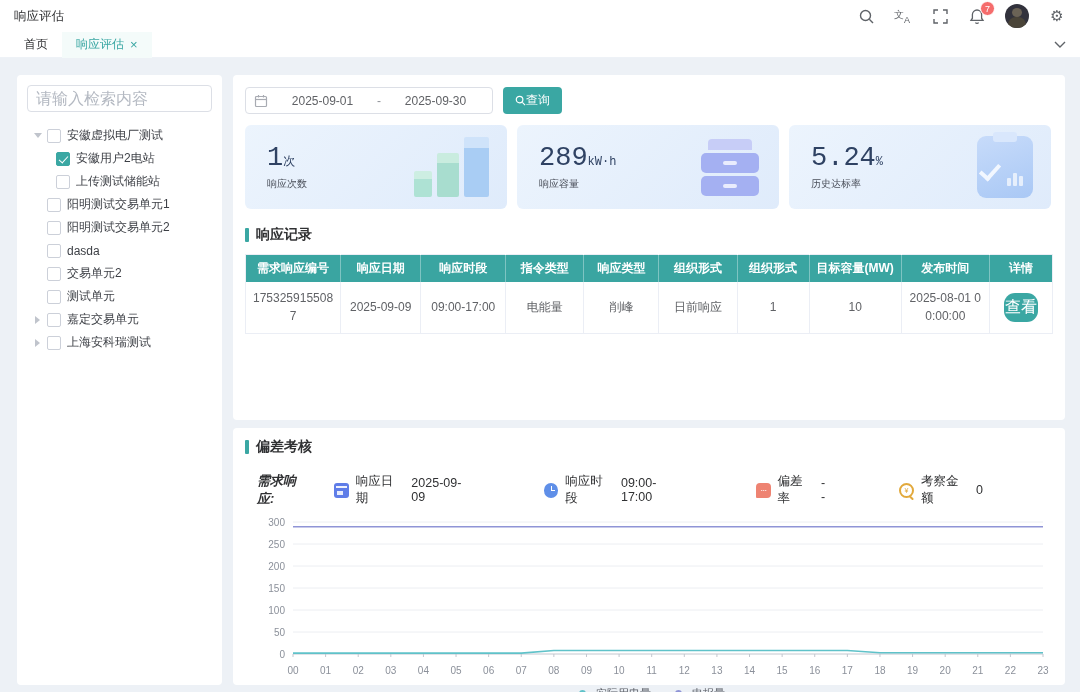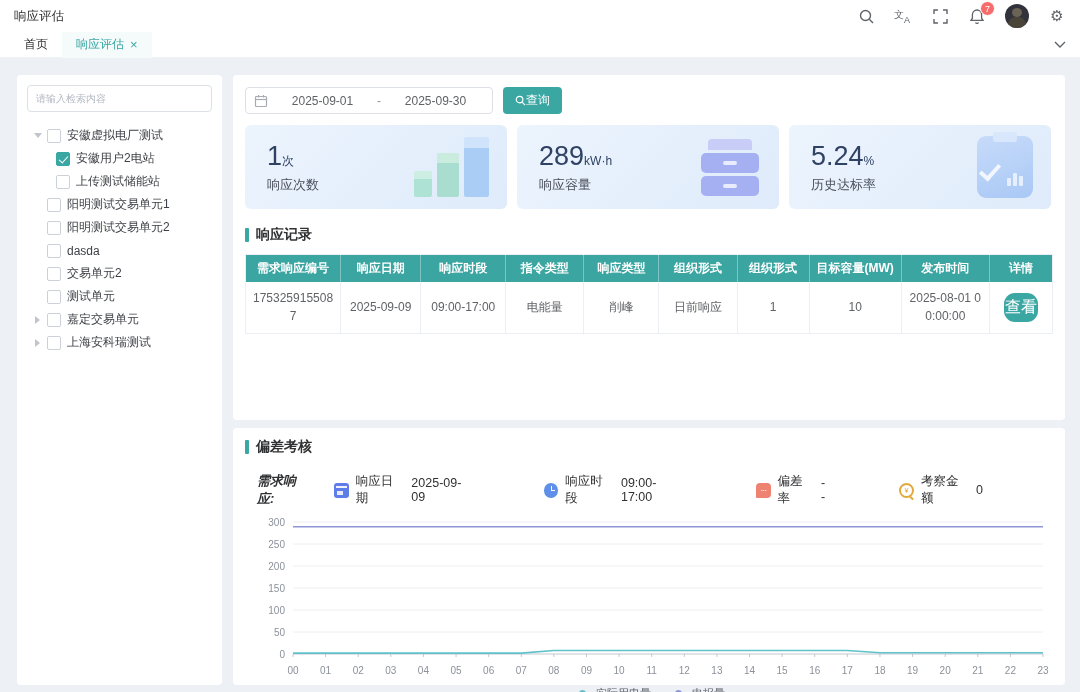--- a/index.html
+++ b/index.html
@@ -24,21 +24,21 @@
   .tab { font-size:12px; color:#303133; padding:0 14px; height:26px; display:flex; align-items:center; cursor:pointer; }
   .tab.active { color:#3aa7a3; background:#f4fbfa; gap:6px; }
   .close-icon::before { content:'×'; font-size:13px; color:#3aa7a3; }
   .tab-chevron { margin-left:auto; width:20px; display:flex; justify-content:center; cursor:pointer; }
 
   
   .content { position:absolute; top:58px; left:0; width:1080px; height:634px; background:#edf1f6; }
 
   
   .sidebar { position:absolute; left:17px; top:17px; width:205px; height:610px; background:#fff; border-radius:4px; padding:10px; }
-  .search-input { width:100%; height:27px; border:1px solid #dcdfe6; border-radius:4px; font-size:10px; padding:0 8px; color:#701a75; outline:none; font-family:inherit; background:#fff; }
+  .search-input { width:100%; height:27px; border:1px solid #dcdfe6; border-radius:4px; font-size:16px; padding:0 8px; color:#701a75; outline:none; font-family:inherit; background:#fff; }
   .search-input::placeholder { color:#b4b9c2; }
   .tree { margin-top:12px; font-size:12px; color:#3c3f45; }
   .tree-row { display:flex; align-items:center; height:23px; padding-left:4px; cursor:default; }
   .tree-row.child { padding-left:26px; }
   .caret { width:13px; height:13px; display:flex; align-items:center; justify-content:center; flex:0 0 13px; cursor:pointer; }
   .caret.down::before { content:''; border-left:4px solid transparent; border-right:4px solid transparent; border-top:5px solid #c0c4cc; }
   .caret.right::before { content:''; border-top:4px solid transparent; border-bottom:4px solid transparent; border-left:5px solid #c0c4cc; }
   .caret.none { visibility:hidden; }
   .cb { width:14px; height:14px; border:1px solid #ccd0d9; border-radius:2px; background:#fff; margin:0 6px 0 3px; flex:0 0 14px; cursor:pointer; position:relative; }
   .cb.checked { background:#3aa7a3; border-color:#3aa7a3; }
@@ -51,25 +51,25 @@
   .panel-bottom { left:233px; top:370px; width:832px; height:257px; padding:10px 12px; }
 
   
   .filter-row { display:flex; align-items:center; gap:10px; }
   .date-range { width:248px; height:27px; border:1px solid #dcdfe6; border-radius:4px; display:flex; align-items:center; padding:0 8px; gap:6px; background:#fff; cursor:pointer; }
   .date-val { font-size:12px; color:#606266; flex:1; text-align:center; }
   .date-sep { font-size:12px; color:#909399; }
   .btn-query { height:27px; padding:0 12px; background:#3aa7a3; color:#fff; font-size:12px; border:none; border-radius:4px; display:flex; align-items:center; cursor:pointer; font-family:inherit; }
 
   
-  .stat-row { display:flex; gap:10px; margin-top:11px; }
+  .stat-row { display:flex; gap:10px; margin-top:11px;font-family:Liberation Mono, monospace; }
   .stat-card { width:262px; height:84px; border-radius:6px; background:linear-gradient(135deg,#ecf4fd 0%,#dfebfb 100%); display:flex; align-items:center; justify-content:space-between; padding:0 18px 0 22px; }
   .stat-num { font-size:27px; color:#2f4263; font-weight:500; }
   .stat-unit { font-size:12px; color:#2f4263; font-weight:400; }
-  .stat-label { font-size:13px; color:#4a4f5a; margin-top:4px; }
+  .stat-label { font-size:10px; color:#4a4f5a; margin-top:4px; }
   .bars { display:flex; align-items:flex-end; gap:5px; }
   .bars i { display:block; border-radius:2px; }
   .bars .b1 { width:18px; height:26px; background:linear-gradient(#cdeee2 0 30%,#aee2d4 30%); }
   .bars .b2 { width:22px; height:44px; background:linear-gradient(#c9ecdf 0 22%,#a8ddcf 22%); }
   .bars .b3 { width:25px; height:60px; background:linear-gradient(#cfe3fa 0 18%,#a9cdf4 18%); }
   .drawer { width:62px; display:flex; flex-direction:column; align-items:center; }
   .drawer .lid { width:44px; height:11px; background:#c7cdf7; border-radius:4px 4px 0 0; }
   .drawer .dr { width:58px; height:20px; background:#a4b0f2; border-radius:5px; margin-top:3px; display:flex; align-items:center; justify-content:center; }
   .drawer .dr i { display:block; width:14px; height:4px; background:#e9ecfd; border-radius:2px; }
   .clip { width:56px; height:62px; background:linear-gradient(160deg,#c7dbfa,#a9c8f5); border-radius:9px; position:relative; }

